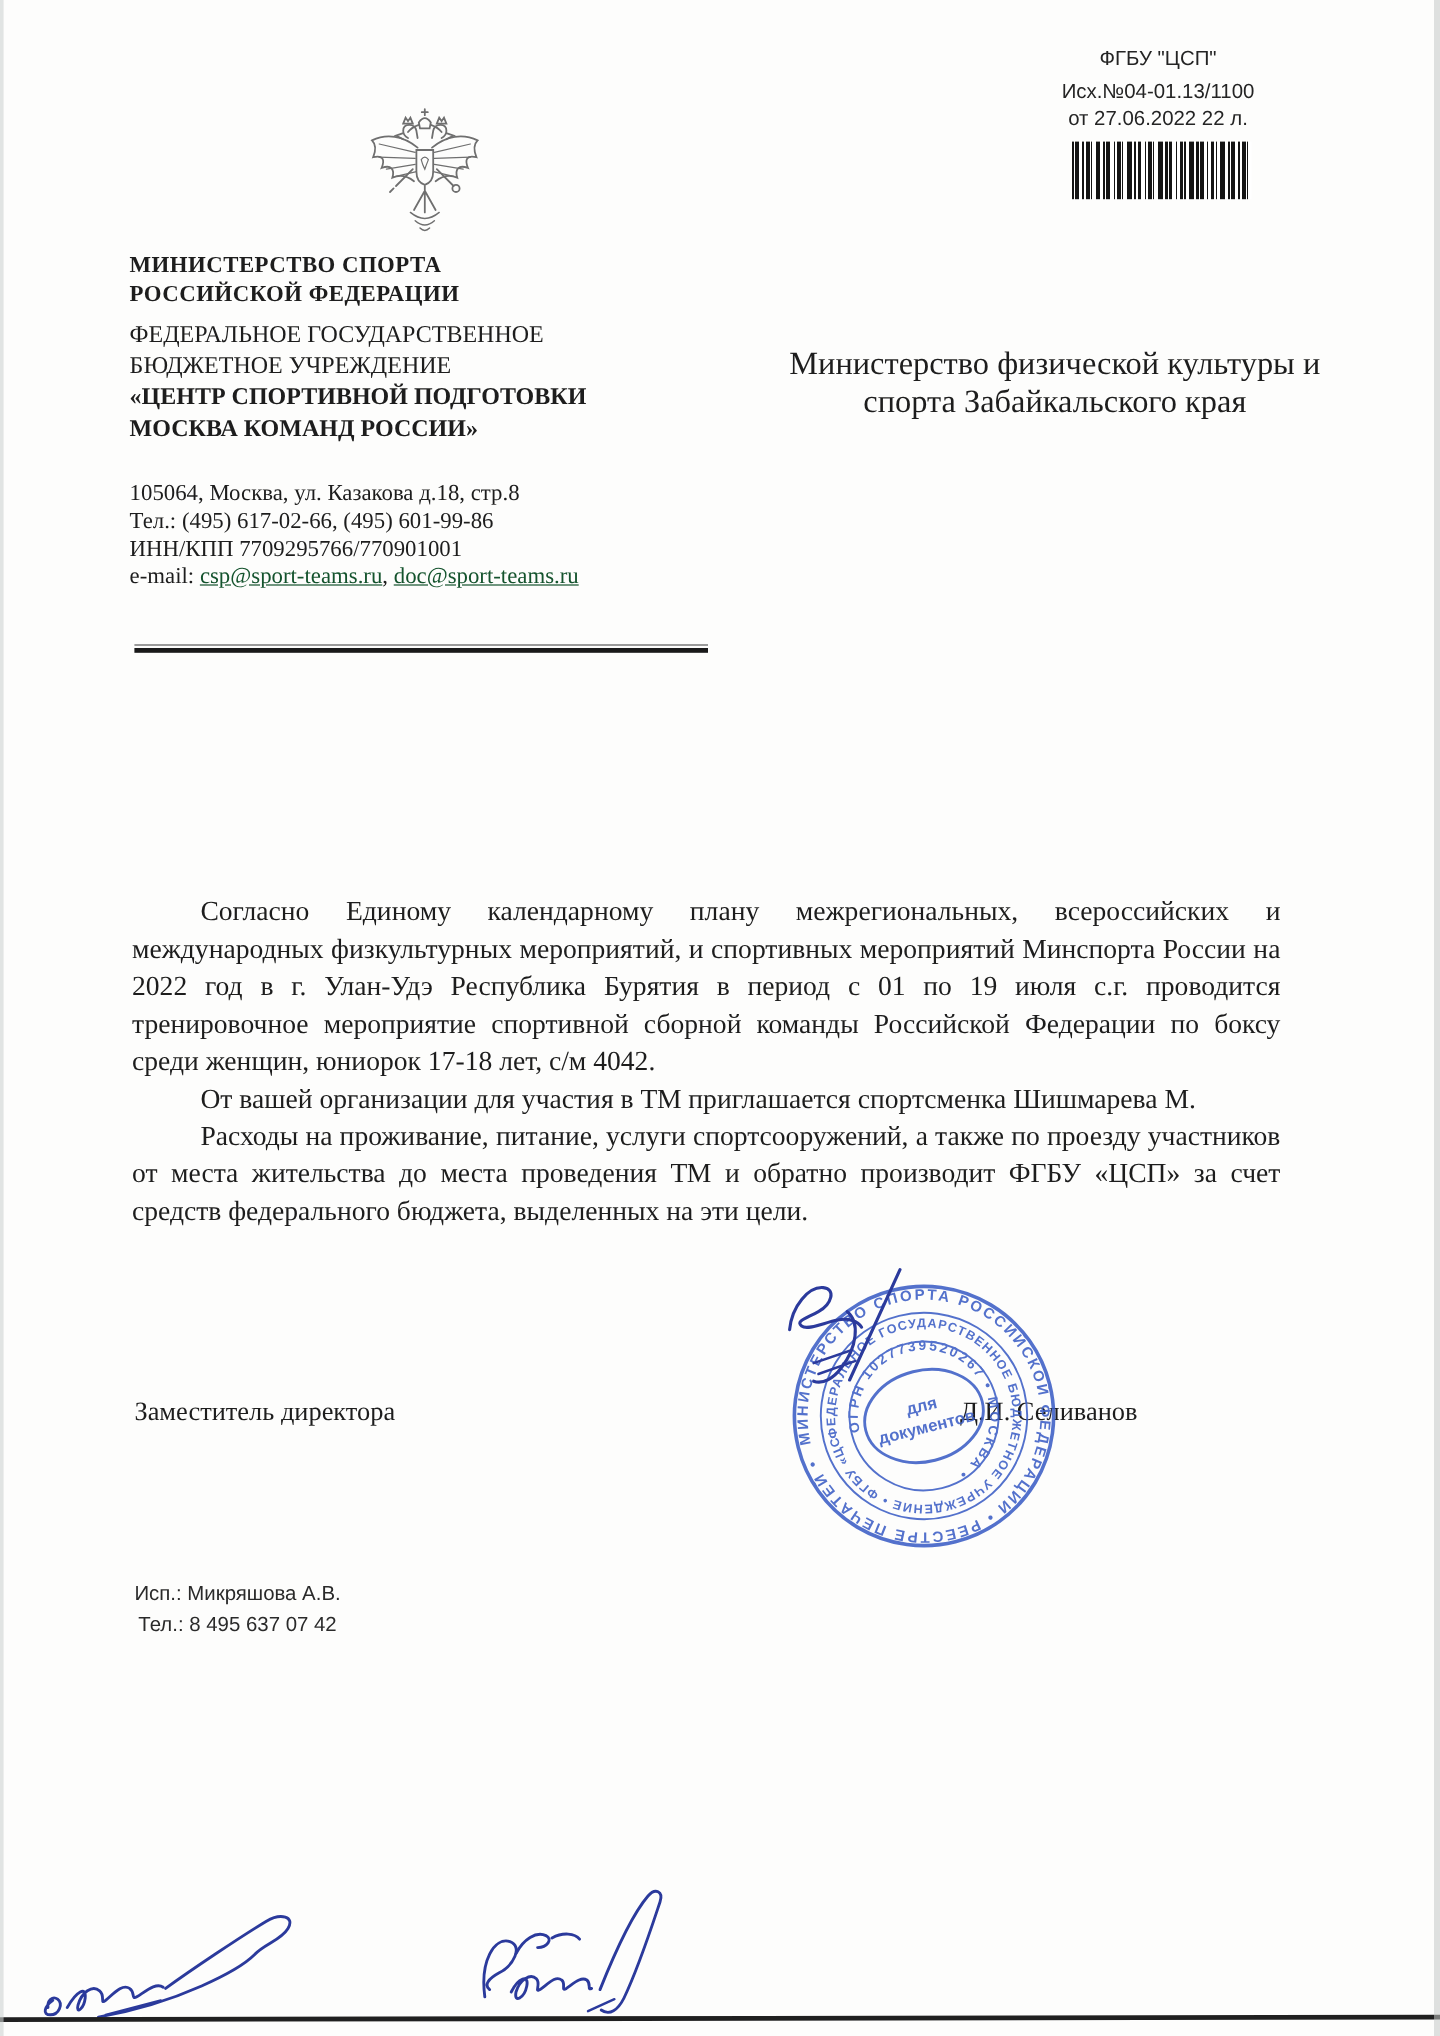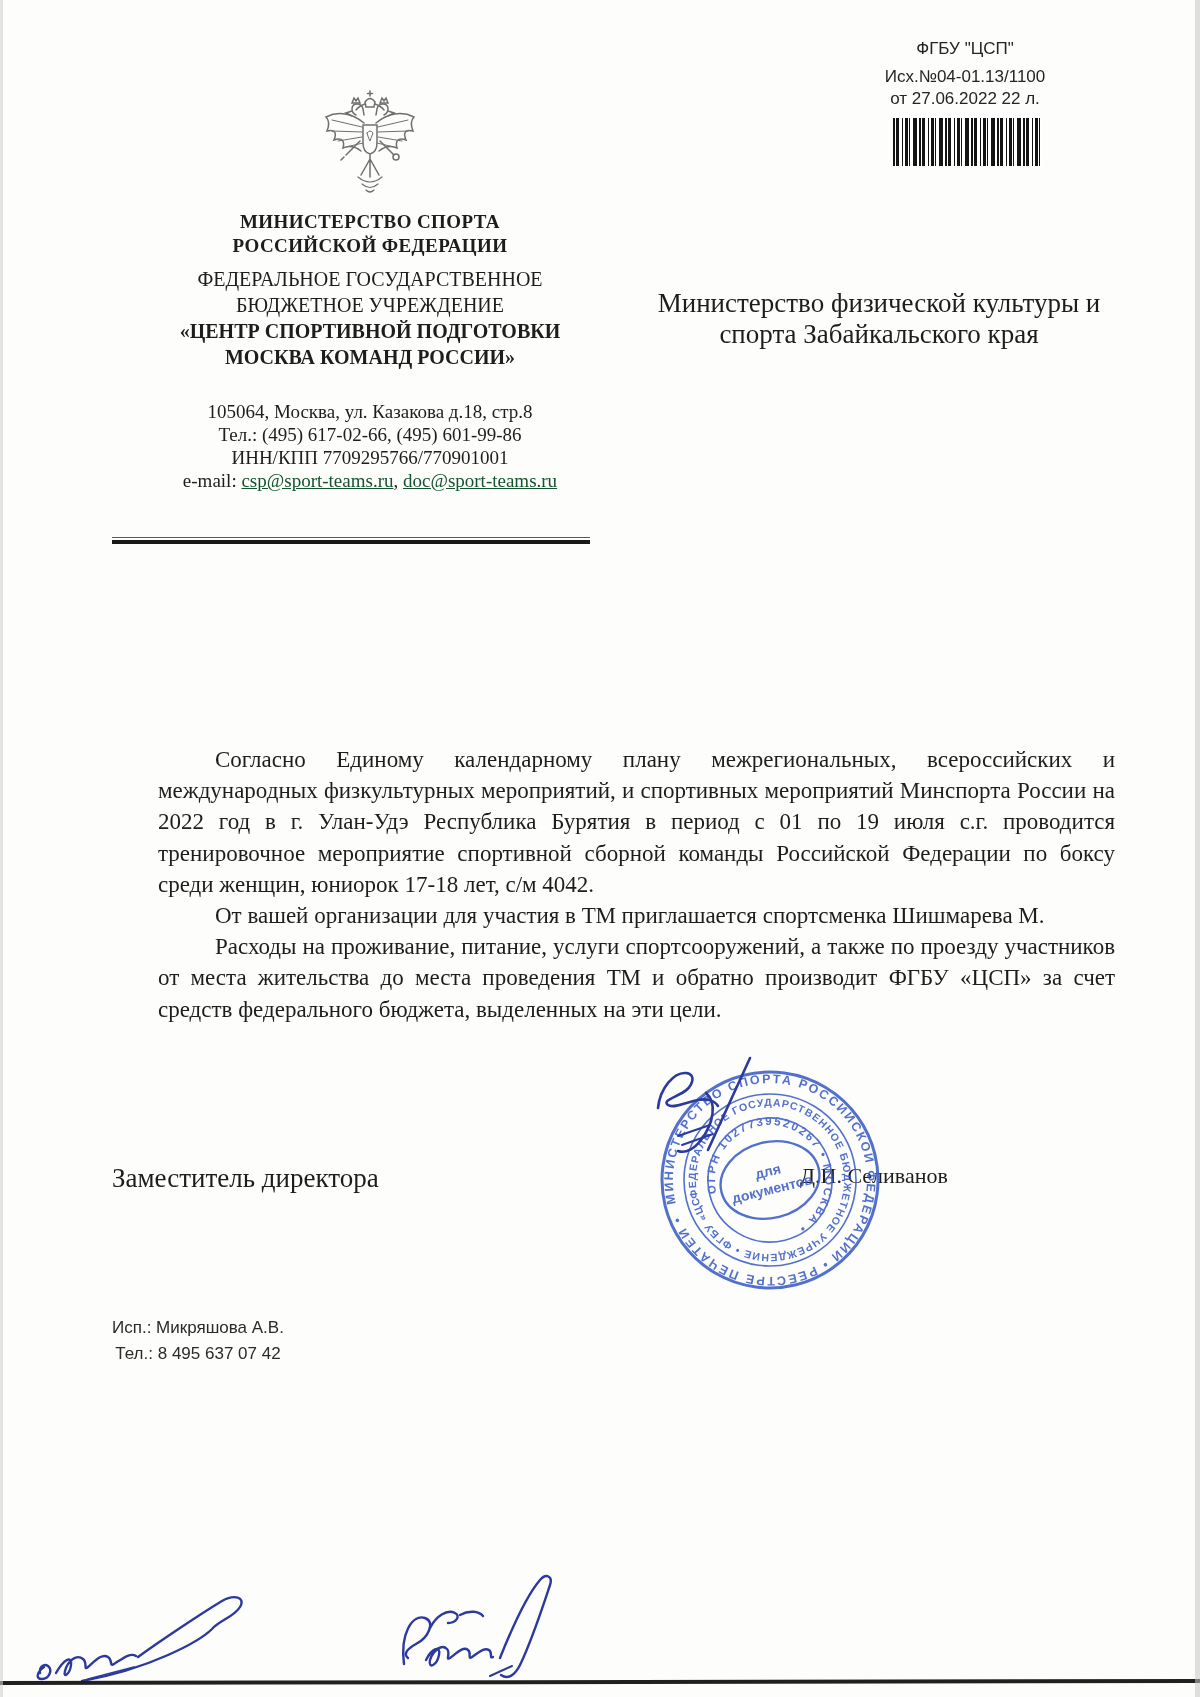--- a/index.html
+++ b/index.html
@@ -18,46 +18,46 @@
   .ref-block .org-short { margin-bottom:6px; }
   .barcode {
     position:absolute; left:893px; top:118px; width:150px; height:48px;
     background:repeating-linear-gradient(90deg,
       #141414 0 2px, #fff 2px 3px, #141414 3px 6px, #fff 6px 9px,
       #141414 9px 10px, #fff 10px 12px, #141414 12px 15px, #fff 15px 16px,
       #141414 16px 17px, #fff 17px 20px, #141414 20px 24px, #fff 24px 26px);
   }
 
   
-  .letterhead { position:absolute; left:124px; top:88px; width:492px; text-align:center; }
+  .letterhead { position:absolute; left:108px; top:88px; width:492px; text-align:left; }
   .emblem { display:block; margin:0 auto; }
   .ministry { margin-top:8px; font-size:19px; font-weight:bold; line-height:24px; letter-spacing:.4px; }
   .org-block { margin-top:8px; font-size:20px; line-height:26px; }
   .org-block .bold { font-weight:bold; }
   .addr-block { margin-top:30px; font-size:19px; line-height:23px; }
   .email-link { text-decoration:underline; color:#14532d; }
 
   .divider-thin  { position:absolute; left:112px; top:537px; width:478px; height:1px; background:#5a5a5a; }
   .divider-thick { position:absolute; left:112px; top:540px; width:478px; height:4px; background:#191919; }
 
   
   .recipient {
     position:absolute; left:637px; top:288px; width:484px;
     text-align:center; font-size:27px; line-height:31px;
   }
 
   
-  .body-text { position:absolute; left:110px; top:744px; width:957px;margin-left:48px; }
+  .body-text { position:absolute; left:110px; top:744px; width:957px; }
   .body-text p {
     margin:0; font-size:23px; line-height:31.2px;
     text-align:justify; text-align-last:left; text-indent:57px;
   }
 
   
-  .position-title { position:absolute; left:112px; top:1163px; font-size:27px; z-index:1; }
+  .position-title { position:absolute; left:112px; top:1163px; font-size:22px; z-index:1; }
   .signer-name   { position:absolute; left:800px; top:1163px; font-size:22px; z-index:1; }
 
   .stamp-svg { position:absolute; left:643px; top:1053px; z-index:2; }
   .exec-sign-svg { position:absolute; left:628px; top:1038px; z-index:3; }
 
   
   .footer {
     position:absolute; left:112px; top:1315px;
     font-family:"Liberation Sans", sans-serif; font-size:17px; line-height:26px; color:#2a2a2a;text-align:center;
   }

